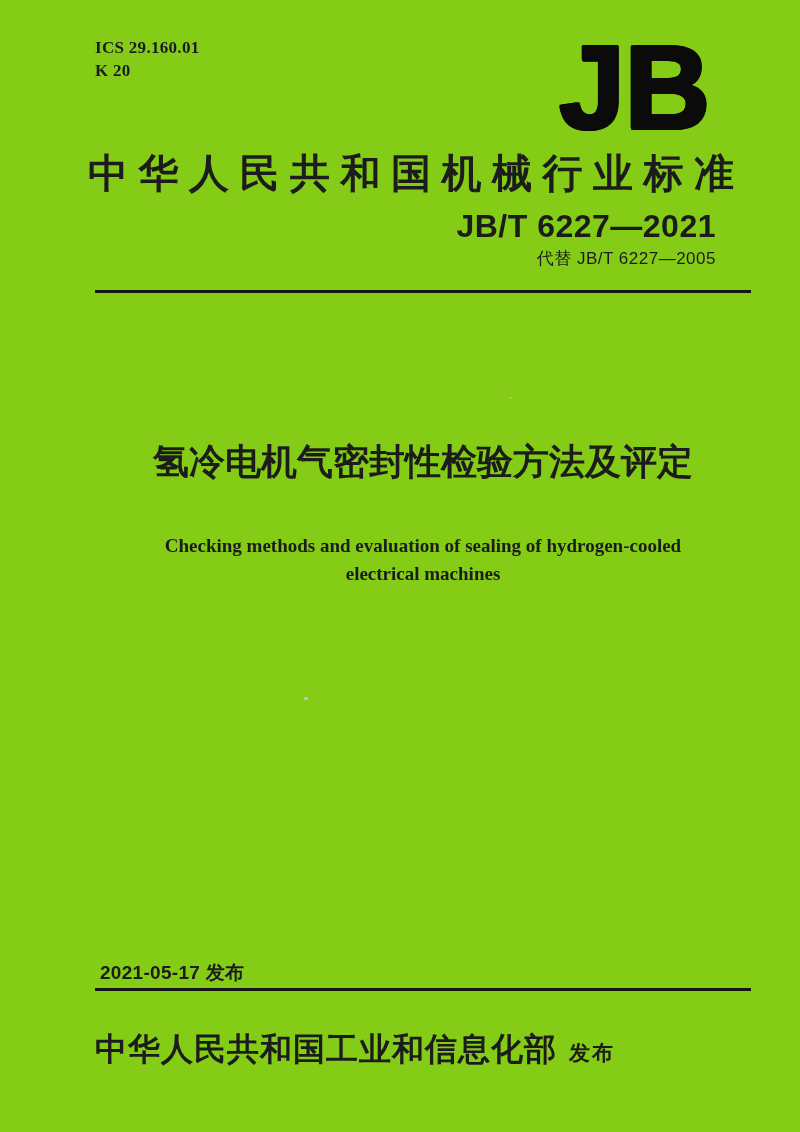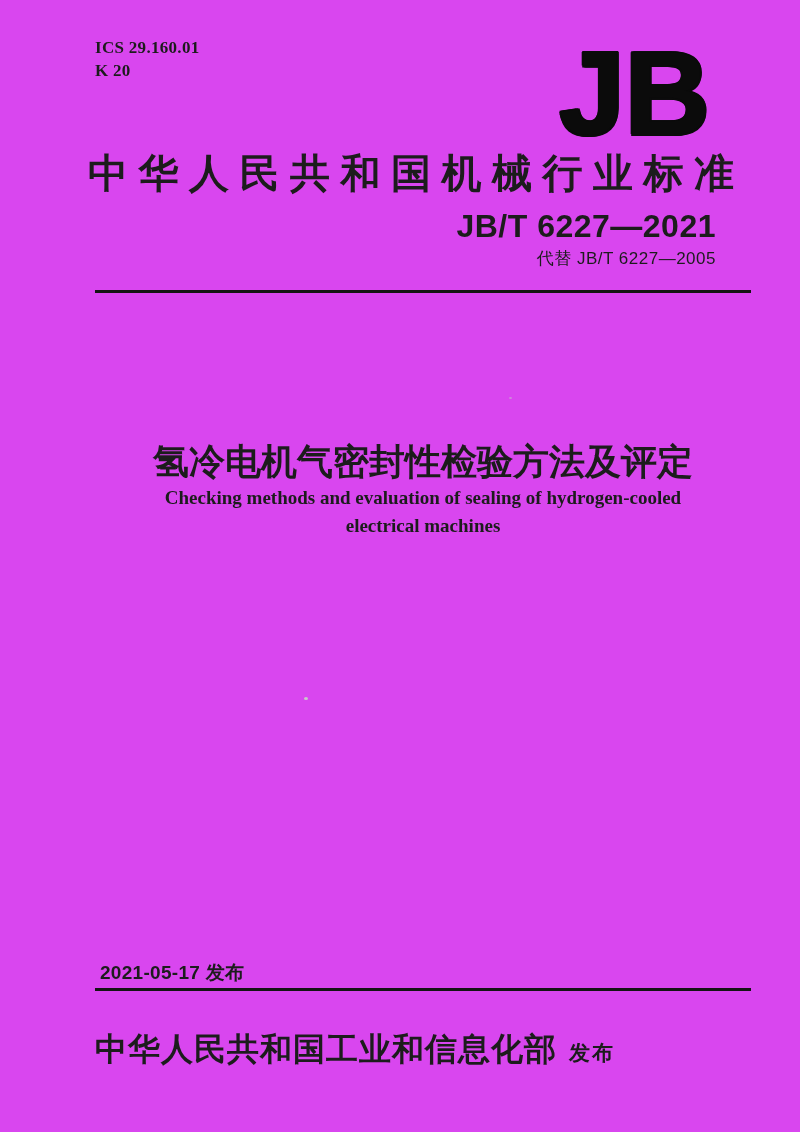--- a/index.html
+++ b/index.html
@@ -6,40 +6,40 @@
   html, body { background: #ffffff; }
   body {
     font-family: "Liberation Sans", sans-serif;
     color: #1c1c1c;
     width: 800px;
   }
   .page {
     position: relative;
     width: 800px;
     height: 1132px;
-    background: #d946ef;
+    background: #84cc16;
     overflow: hidden;
   }
 
   
   .ics-block {
     position: absolute;
     top: 36px;
     left: 95px;
     font-family: "Liberation Serif", serif;
     font-weight: bold;
     font-size: 17px;
     line-height: 23px;
     letter-spacing: 0.3px;
   }
 
   
   .jb-logo {
     position: absolute;
-    top: 34px;
+    top: 28px;
     right: 90px;
     font-family: "Liberation Sans", sans-serif;
     font-weight: bold;
     font-size: 118px;
     line-height: 1;
     letter-spacing: 0px;
     color: #0b0b0b;
     text-shadow:
       2px 0 0 #0b0b0b, -2px 0 0 #0b0b0b,
       0 1.5px 0 #0b0b0b, 0 -1.5px 0 #0b0b0b,
@@ -99,21 +99,21 @@
     text-align: center;
     font-size: 36px;
     font-weight: bold;
     letter-spacing: 0px;
     line-height: 42px;
   }
 
   
   .title-en {
     position: absolute;
-    top: 484px;
+    top: 532px;
     left: 75px;
     width: 696px;
     text-align: center;
     font-family: "Liberation Serif", serif;
     font-weight: bold;
     font-size: 19px;
     line-height: 28px;
   }
 
   

